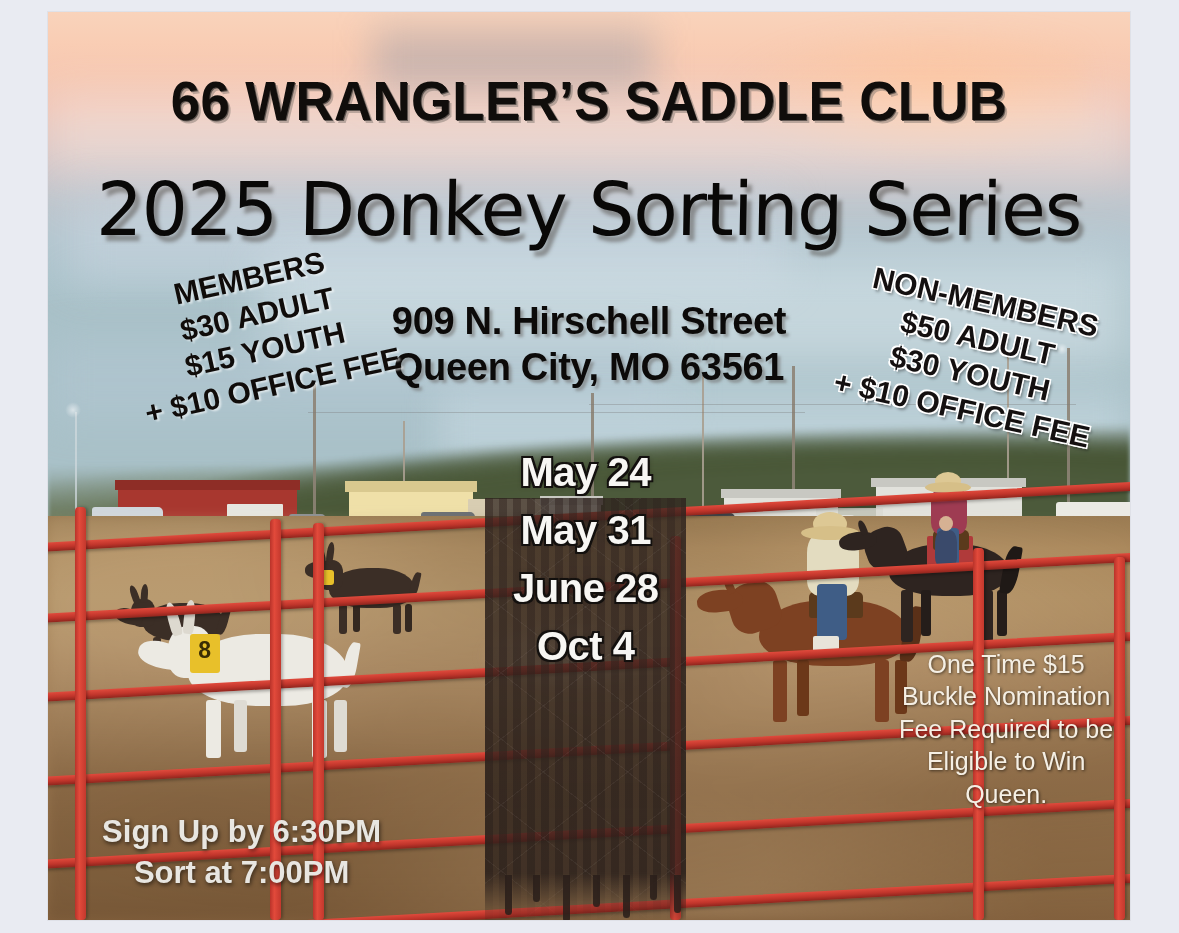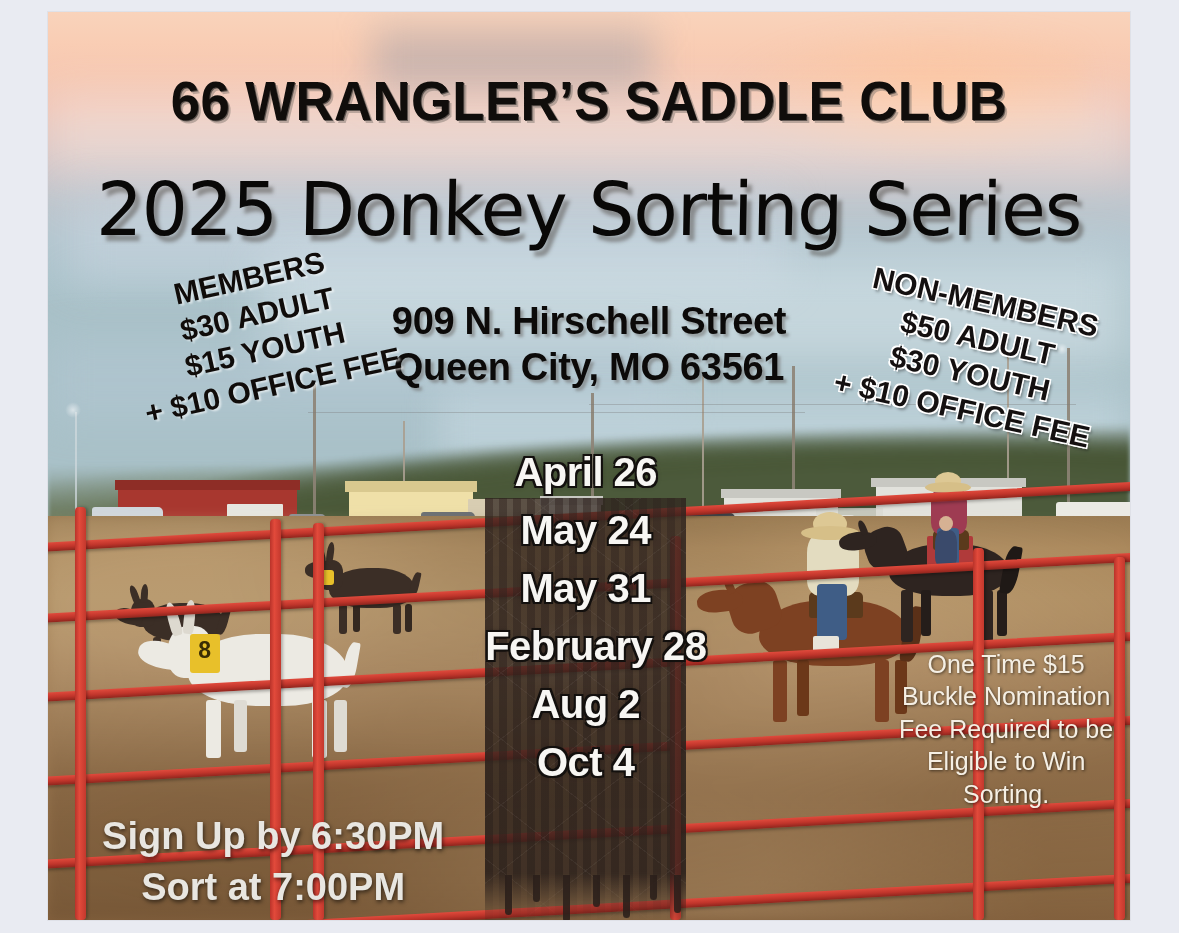--- a/index.html
+++ b/index.html
@@ -228,21 +228,21 @@
       0 0 5px rgba(0,0,0,.55);
   }
   .buckle{
     position:absolute;right:1.2%;top:70%;width:20.5%;
     text-align:center;font-size:25px;line-height:1.3;
     color:#f5efe4;font-weight:400;
     text-shadow:1px 1px 3px rgba(0,0,0,.6);
   }
   .signup{
     position:absolute;left:5%;top:88%;
-    text-align:center;font-size:38px;line-height:1.33;font-weight:bold;
+    text-align:center;font-size:31px;line-height:1.33;font-weight:bold;
     color:#e8e6e1;white-space:nowrap;
     text-shadow:1px 2px 4px rgba(0,0,0,.6);
   }
   .nowusing{
     position:absolute;right:2.2%;top:88%;
     text-align:center;font-size:34px;line-height:1.33;font-weight:bold;
     color:#e8e6e1;white-space:nowrap;
     text-shadow:1px 2px 4px rgba(0,0,0,.6);
   }
   .signup span,.nowusing span,.buckle span,.address span{display:block;}
@@ -438,34 +438,32 @@
   </div>
 
   <div class="pricebox right">
     <span class="row">NON-MEMBERS</span>
     <span class="row">$50 ADULT</span>
     <span class="row">$30 YOUTH</span>
     <span class="row">+ $10 OFFICE FEE</span>
   </div>
 
   <div class="dates">
-    <span class="d">April 26</span>
     <span class="d">May 24</span>
     <span class="d">May 31</span>
-    <span class="d">February 28</span>
-    <span class="d">Aug 2</span>
+    <span class="d">June 28</span>
     <span class="d">Oct 4</span>
   </div>
 
   <div class="buckle">
     <span>One Time $15</span>
     <span>Buckle Nomination</span>
     <span>Fee Required to be</span>
     <span>Eligible to Win</span>
-    <span>Sorting.</span>
+    <span>Queen.</span>
   </div>
 
   <div class="signup">
     <span>Sign Up by 6:30PM</span>
     <span>Sort at 7:00PM</span>
   </div>
 
 
 </div>
 

